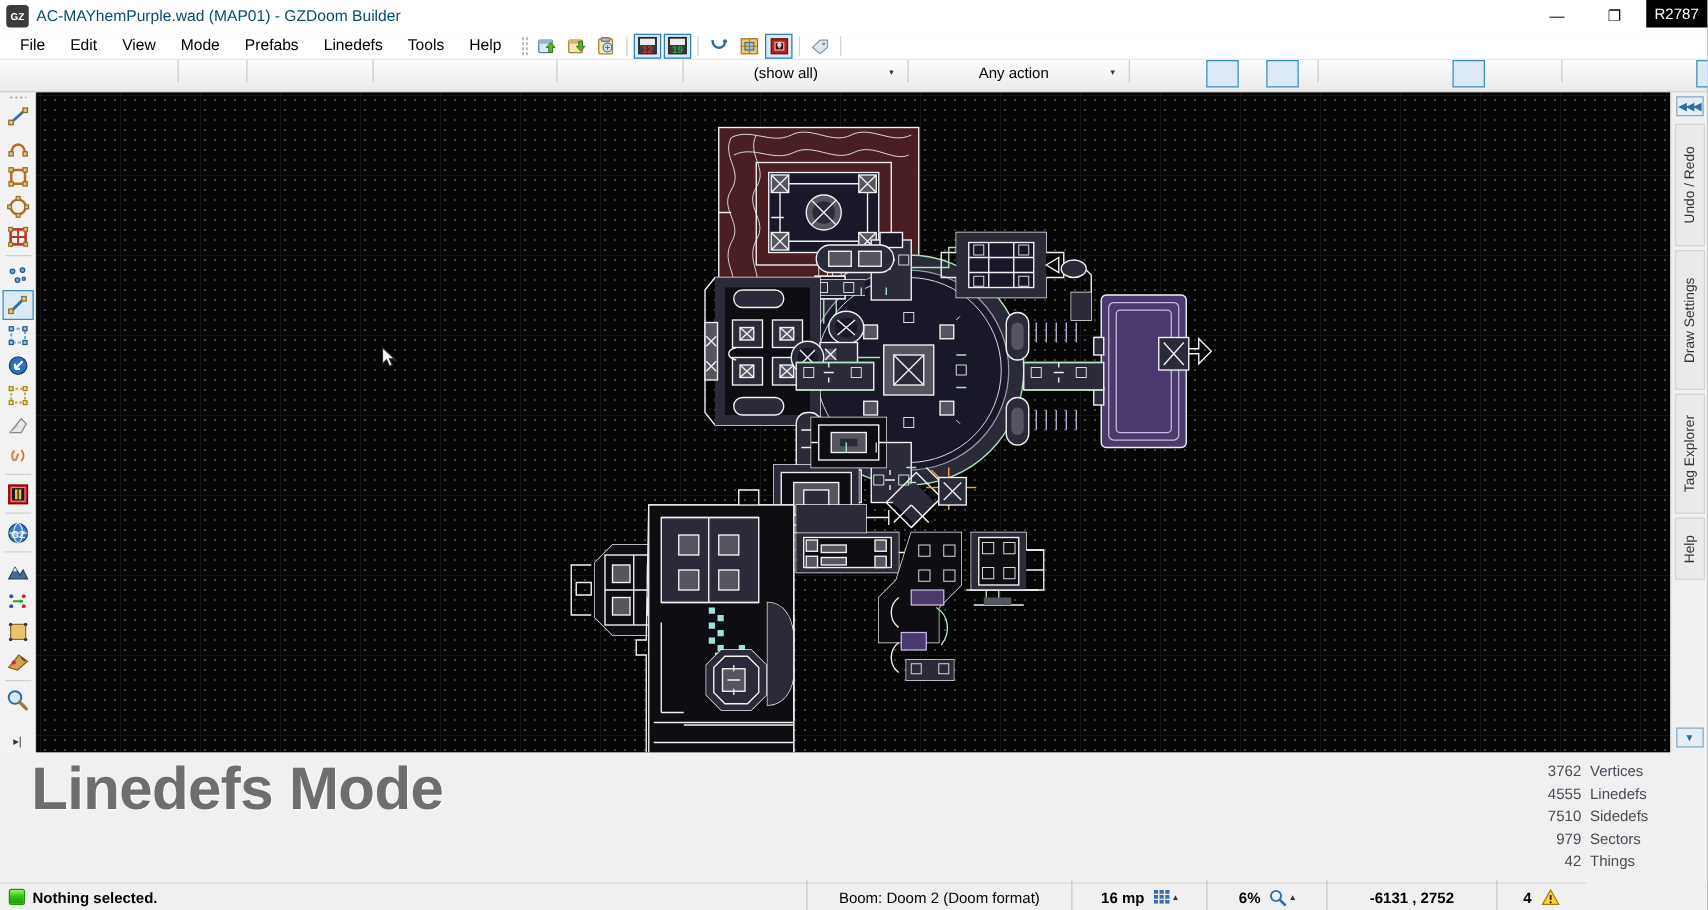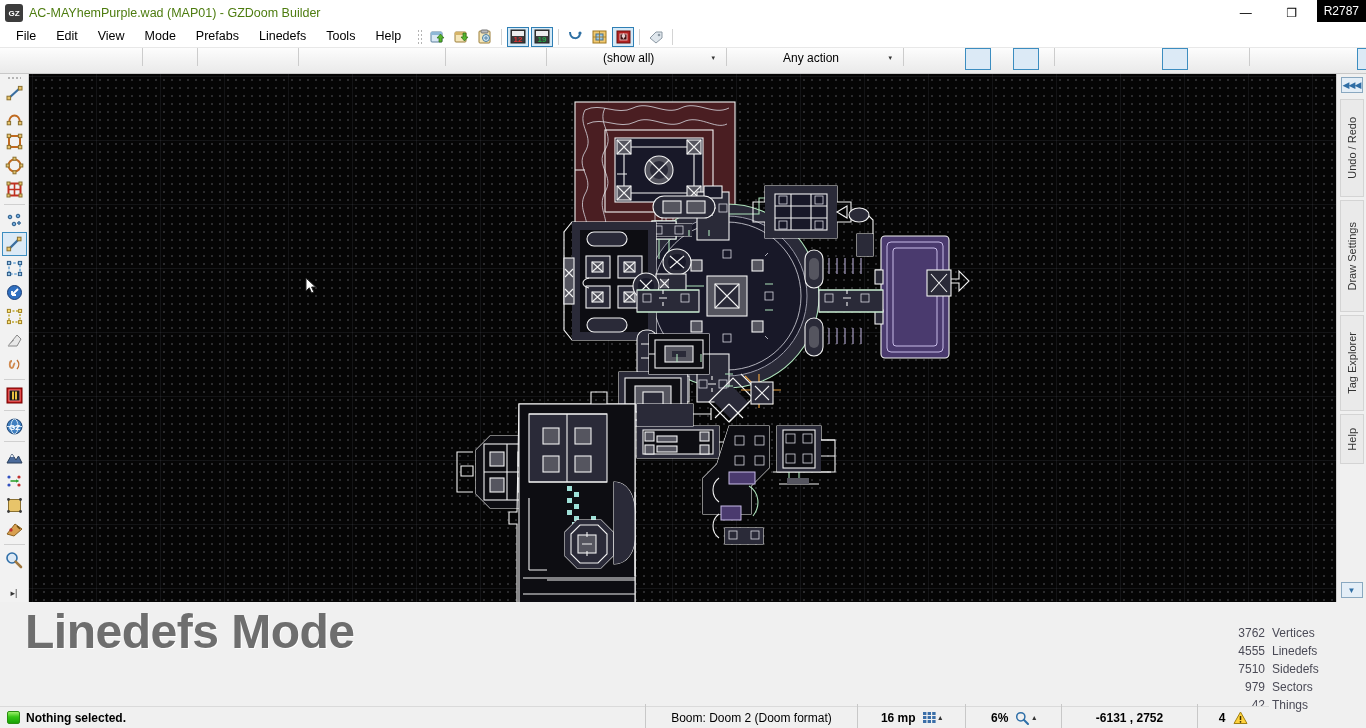--- a/index.html
+++ b/index.html
@@ -20,21 +20,21 @@
     display: flex; align-items: center;
   }
   #titlebar .app-icon {
     width: 18px; height: 18px; margin-left: 5px; margin-right: 6px;
     background: #3c3c3c; border-radius: 3px;
     color: #fff; font-size: 8px; font-weight: bold;
     display: flex; align-items: center; justify-content: center;
     font-family: "Liberation Sans", sans-serif;
   }
   #titlebar .title-text {
-    font-size: 12.5px; color: #4d7c0f; white-space: nowrap;
+    font-size: 12.5px; color: #0c4a6e; white-space: nowrap;
   }
   #titlebar .win-buttons {
     margin-left: auto; display: flex; align-items: stretch; height: 26px;
   }
   #titlebar .win-btn {
     width: 46px; display: flex; align-items: center; justify-content: center;
     font-size: 12px; color: #000;
   }
   #titlebar .rev-badge {
     background: #000; color: #fff; font-size: 12px;
@@ -180,21 +180,21 @@
     position: absolute; left: 0; top: 602px; width: 1366px; height: 104px;
     background: #f0f0f0;
   }
   #modelabel {
     position: absolute; left: 25px; top: 2px;
     font-size: 48px; font-weight: bold; color: #6e6e6e;
     letter-spacing: -0.5px;
     text-shadow: 1px 1px 0 rgba(255,255,255,0.85);
   }
   #counts {
-    position: absolute; right: 36px; top: 22px;
+    position: absolute; right: 36px; top: 6px;
     display: flex; flex-direction: column; align-items: flex-end;
   }
   .count-row {
     display: flex; align-items: baseline; font-size: 12px; color: #4a4a56;
     line-height: 18px;
   }
   .count-row .cnum { width: 40px; text-align: right; margin-right: 7px; }
   .count-row .clabel { width: 58px; text-align: left; }
 
   

